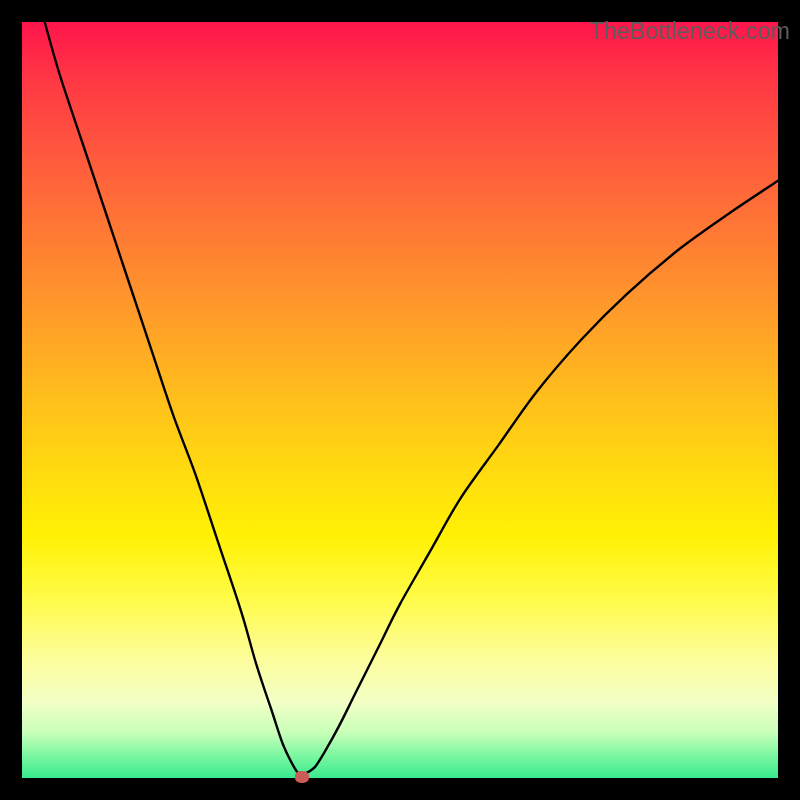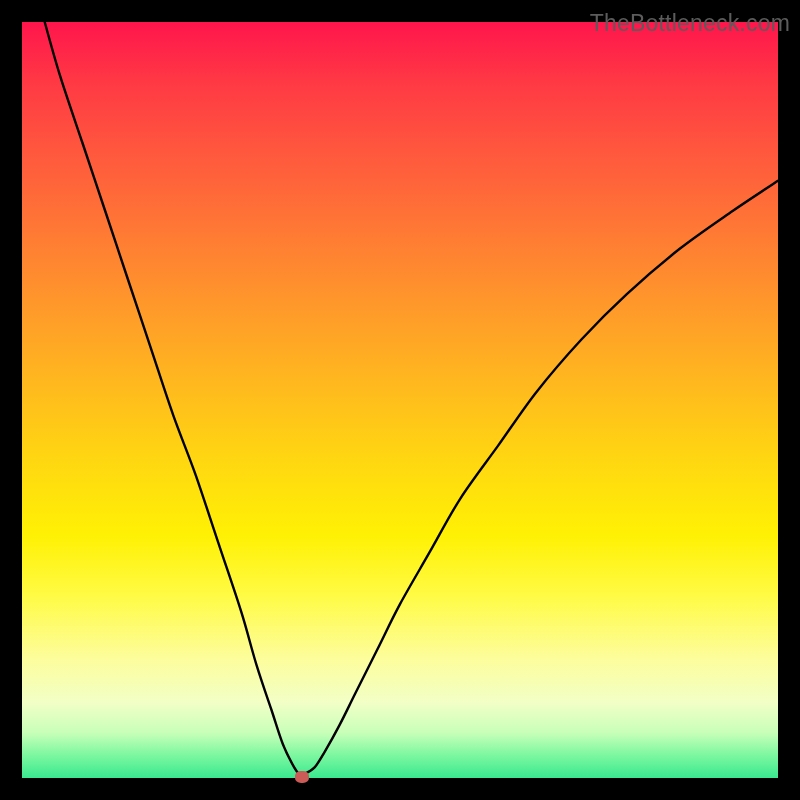--- a/index.html
+++ b/index.html
@@ -28,21 +28,21 @@
       #fffb46 76%,
       #fdfd9a 84%,
       #f2ffc6 90%,
       #c8ffb8 94%,
       #7cf7a0 97%,
       #39e98f 100%
     );
   }
   .watermark {
     position: absolute;
-    top: 10px;
+    top: 18px;
     right: 10px;
     color: #5c5c5c;
     font-family: Arial, Helvetica, sans-serif;
     font-size: 23px;
     letter-spacing: 0.2px;
     user-select: none;
   }
   svg.curve {
     position: absolute;
     left: 0;

